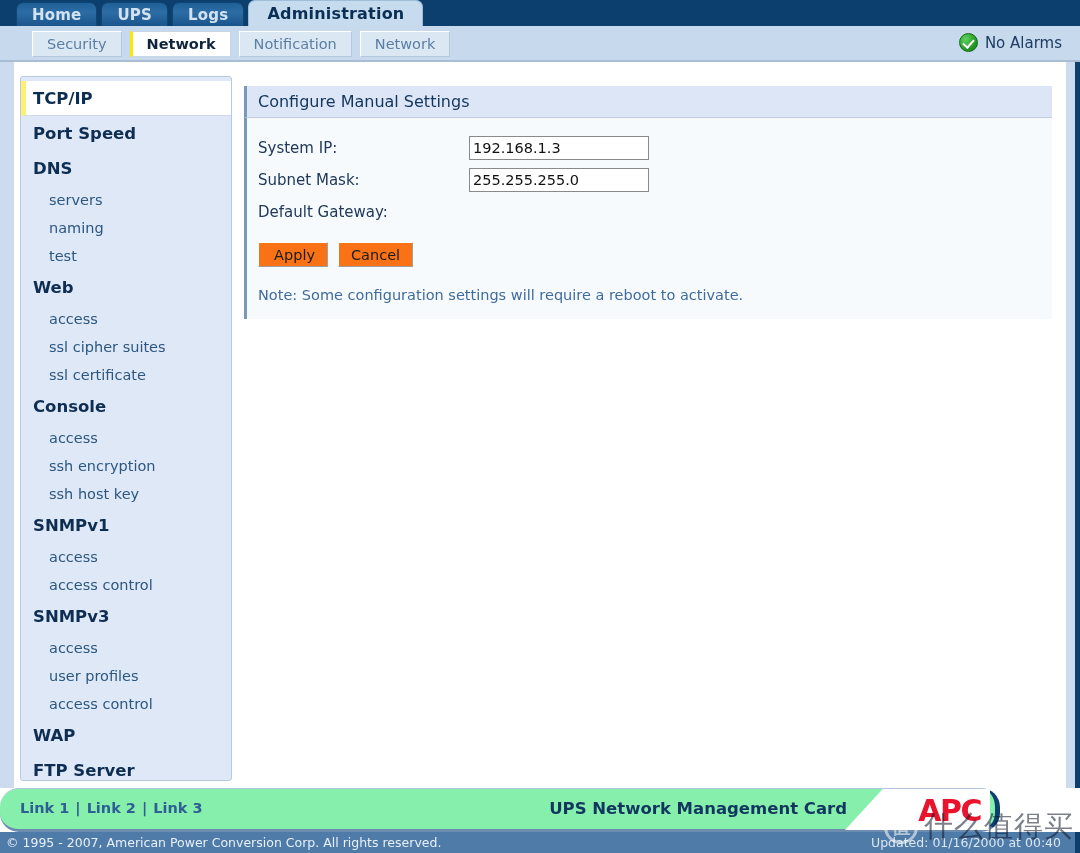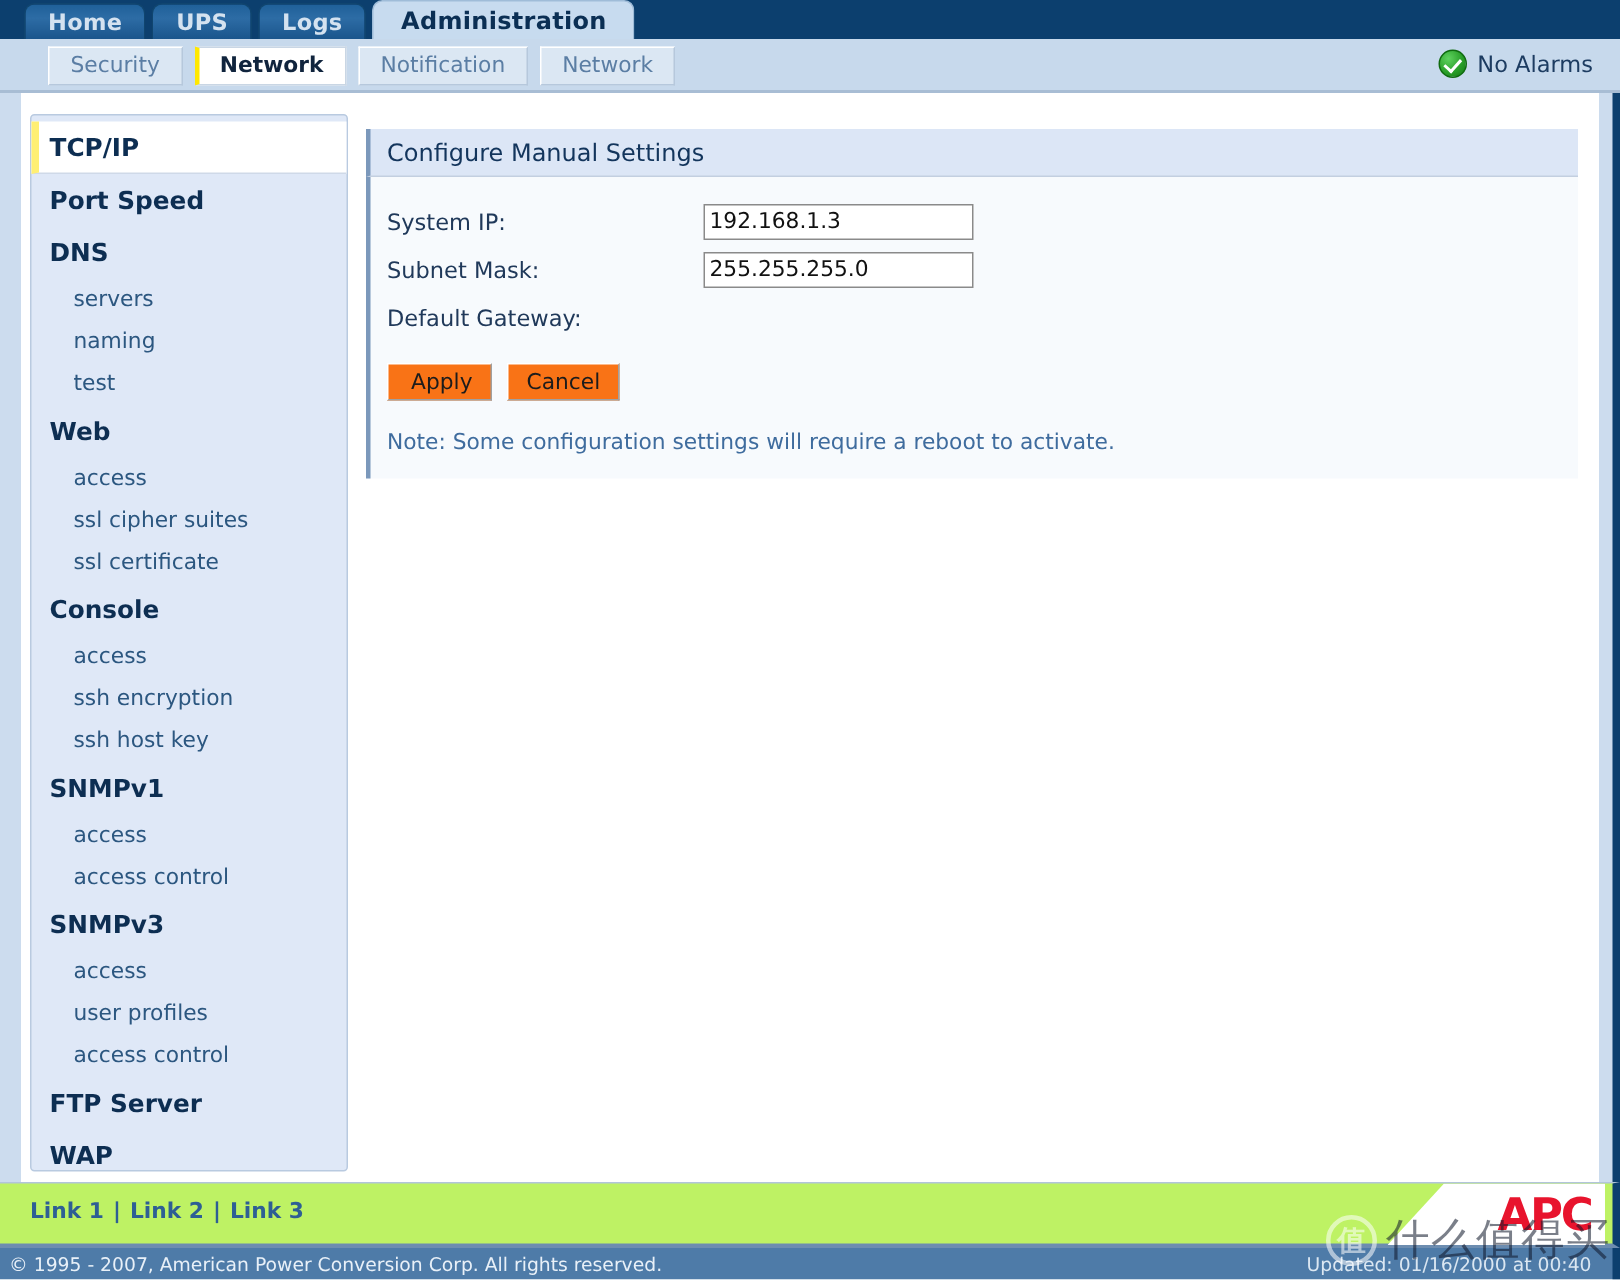--- a/index.html
+++ b/index.html
@@ -200,25 +200,26 @@
   }
   .note {
     margin-top: 20px;
     font-size: 14.5px;
     color: #3f6c9e;
   }
 
   
   .footer-links {
     position: absolute; top: 788px; left: 0;
-    width: 1080px; height: 44px;
-    background: #bef264;
+    width: 1000px; height: 44px;
+    background: #86efac;
     border-top: 1px solid #b2c5da;
     border-bottom: 3px solid #6d8db0;
     border-right: 5px solid #0c3f6e;
+    border-radius: 19px;
   }
   .links {
     position: absolute; left: 20px; top: 11px;
     font-size: 14.5px; font-weight: bold; color: #2e5f94;
   }
   .links span { color: #2e5f94; }
   .product-name {
     position: absolute; right: 148px; top: 10px;
     font-size: 16.5px; font-weight: bold;
     color: #12365f;
@@ -313,22 +314,22 @@
         <div class="nav-sub">access</div>
         <div class="nav-sub">ssh encryption</div>
         <div class="nav-sub">ssh host key</div>
         <div class="nav-head">SNMPv1</div>
         <div class="nav-sub">access</div>
         <div class="nav-sub">access control</div>
         <div class="nav-head">SNMPv3</div>
         <div class="nav-sub">access</div>
         <div class="nav-sub">user profiles</div>
         <div class="nav-sub">access control</div>
+        <div class="nav-head">WAP</div>
         <div class="nav-head">FTP Server</div>
-        <div class="nav-head">WAP</div>
       </div>
 
     <div class="content">
       <div class="panel-head">Configure Manual Settings</div>
       <div class="panel-body">
         <div id="form-rows">
             <div class="form-row">
               <div class="form-label">System IP:</div>
               <input class="form-input" type="text" value="192.168.1.3" style="">
             </div>
@@ -346,20 +347,21 @@
         </div>
         <div class="note">Note: Some configuration settings will require a reboot to activate.</div>
       </div>
     </div>
 
   </div>
 </div>
 
 <div class="footer-links">
   <div class="links" id="footer-links"><span>Link 1</span><span style="margin: 0px 6px;">|</span><span>Link 2</span><span style="margin: 0px 6px;">|</span><span>Link 3</span></div>
+  <div class="product-name">UPS Network Management Card</div>
   <div class="logo-wedge"></div>
   <div class="apc-logo">APC</div>
 </div>
 
 <div class="footer-copy">
   <div class="copy-text">© 1995 - 2007, American Power Conversion Corp. All rights reserved.</div>
   <div class="updated-text">Updated: 01/16/2000 at 00:40</div>
 </div>
 
 <div class="watermark">

